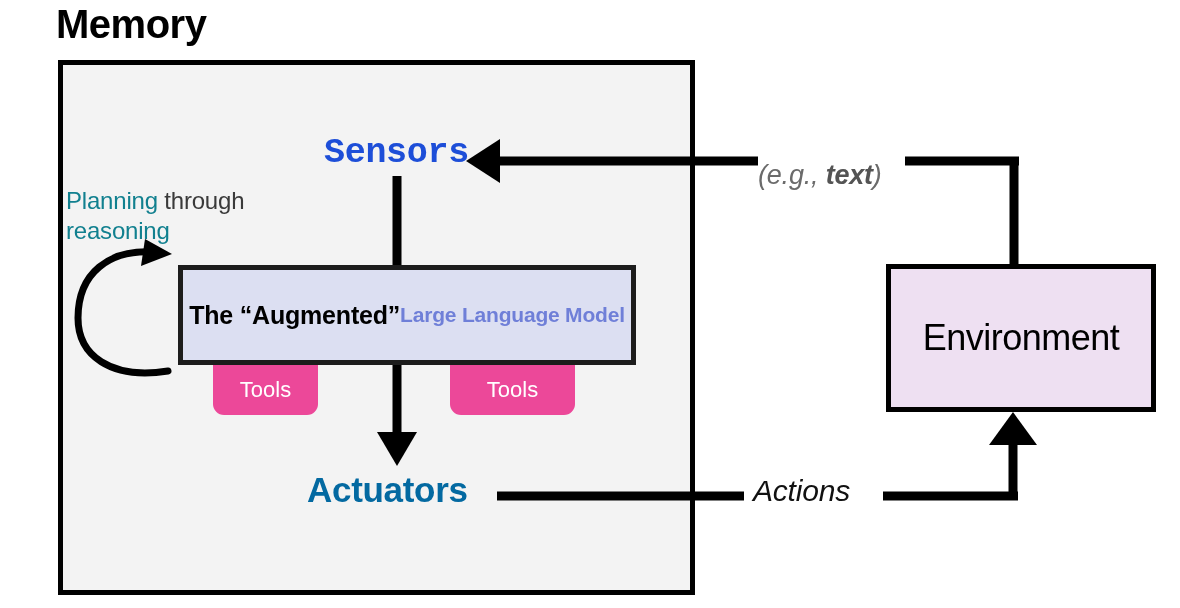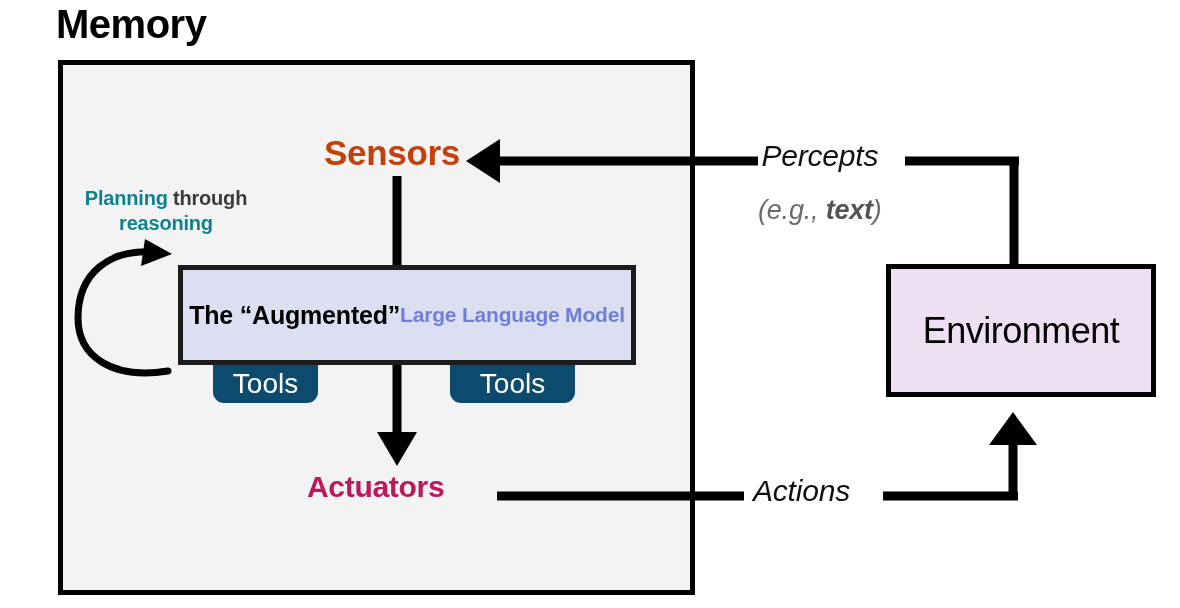--- a/index.html
+++ b/index.html
@@ -41,31 +41,32 @@
     box-sizing: border-box;
   }
 
   
   #sensors-label {
     position: absolute;
     left: 324px;
     top: 133px;
     font-size: 35px;
     font-weight: 700;
-    color: #c2410c;
+    color: #1d4ed8;
     letter-spacing: -0.3px;
     white-space: nowrap;
+    font-family: Liberation Mono, monospace;
   }
   #actuators-label {
     position: absolute;
     left: 307px;
     top: 470px;
-    font-size: 30px;
-    font-weight: 700;
-    color: #be185d;
+    font-size: 35px;
+    font-weight: 700;
+    color: #0369a1;
     letter-spacing: -0.3px;
     white-space: nowrap;
   }
 
   
   #llm-box {
     position: absolute;
     left: 178px;
     top: 265px;
     width: 458px;
@@ -88,41 +89,41 @@
     font-size: 21px;
     font-weight: 700;
     color: #6f7fd8;
     line-height: 1.25;
     letter-spacing: -0.2px;
   }
 
   
   .chip {
     position: absolute;
-    background: #0c4a6e;
+    background: #ec4899;
     color: #ffffff;
-    font-size: 28px;
+    font-size: 22px;
     font-weight: 400;
     border-radius: 0 0 11px 11px;
     display: flex;
     align-items: center;
     justify-content: center;
-    height: 38px;
+    height: 50px;
     top: 365px;
   }
   #chip-tools { left: 213px; width: 105px; }
   #chip-memory { left: 450px; width: 125px; }
 
   
   #environment-box {
     position: absolute;
     left: 886px;
     top: 264px;
     width: 270px;
-    height: 133px;
+    height: 148px;
     background: #eee0f2;
     border: 5px solid #000000;
     box-sizing: border-box;
     display: flex;
     align-items: center;
     justify-content: center;
   }
   #environment-label {
     font-size: 36px;
     font-weight: 400;
@@ -152,23 +153,23 @@
     margin-top: 20px;
   }
   .io-sub b { font-weight: 700; color: #545454; }
 
   
   #planning-caption {
     position: absolute;
     left: 66px;
     top: 186px;
     width: 200px;
-    text-align: center;
-    font-size: 20px;
-    font-weight: 700;
+    text-align: left;
+    font-size: 24px;
+    font-weight: 400;
     line-height: 1.25;
     letter-spacing: -0.2px;
   }
   .teal { color: #11808f; }
   .gray-dark { color: #3a3a3a; }
 
   
   #wires {
     position: absolute;
     left: 0; top: 0;
@@ -219,21 +220,20 @@
   <div class="chip" id="chip-memory">Tools</div>
 
   <div id="actuators-label">Actuators</div>
 
   <div id="planning-caption">
     <span class="teal">Planning</span><span class="gray-dark"> through</span><br>
     <span class="teal">reasoning</span>
   </div>
 
   <div class="io-group" id="percepts-group">
-    <div class="io-main">Percepts</div>
     <div class="io-sub"><span>(e.g., </span><b>text</b><span>)</span></div>
   </div>
 
   <div class="io-group" id="actions-group">
     <div class="io-main">Actions</div>
   </div>
 
   <div id="environment-box">
     <div id="environment-label">Environment</div>
   </div>

